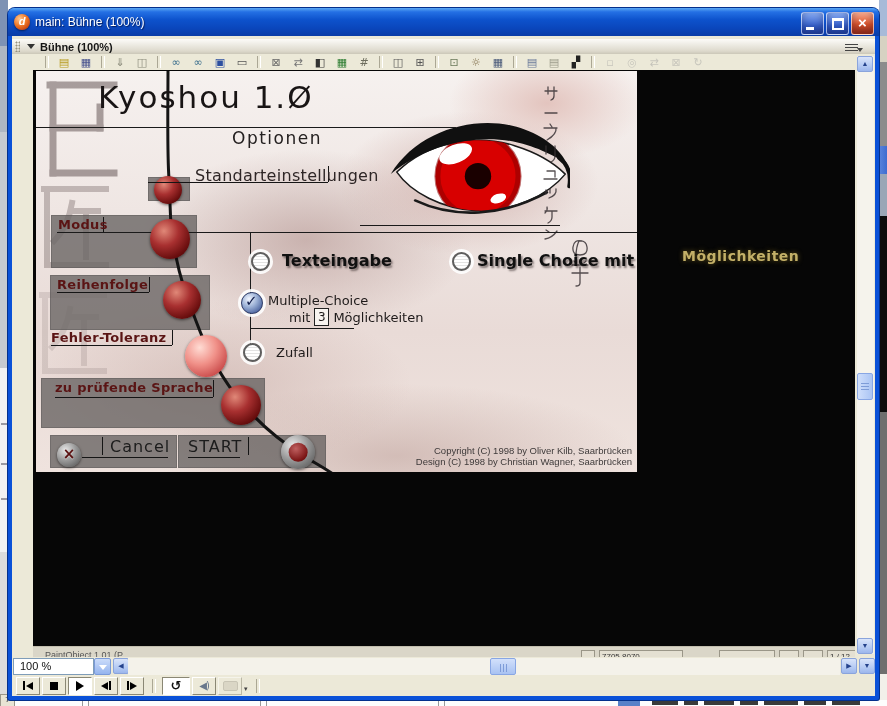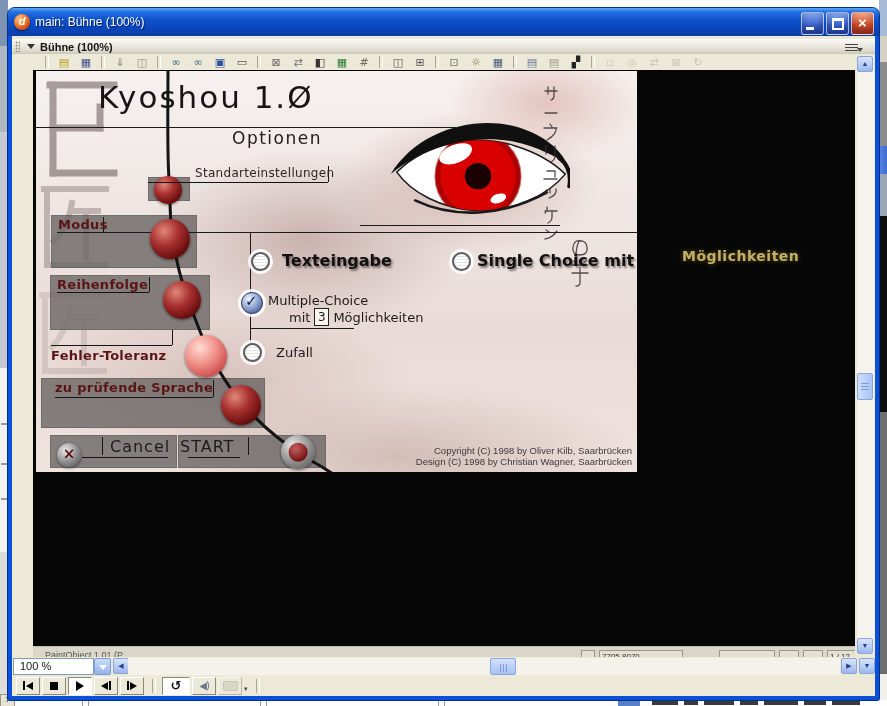--- a/index.html
+++ b/index.html
@@ -141,21 +141,21 @@
         radial-gradient(300px 90px at 60% 96%, rgba(188,158,152,.55), rgba(188,158,152,0) 80%),
         linear-gradient(180deg,#F6F1EF 0%,#EFE6E3 35%,#E9DBD7 65%,#EFE3DE 100%);}
   .movie .line-h{position:absolute;height:1px;background:#1A1A1A;z-index:4;}
   .movie .line-v{position:absolute;width:1px;background:#1A1A1A;z-index:4;}
   .stage-title{position:absolute;left:62px;top:8px;font-size:31px;letter-spacing:2px;color:#181414;z-index:6;}
   .stage-subtitle{position:absolute;left:127px;top:37px;font-size:17px;letter-spacing:1px;color:#242020;z-index:6;}
   .stage-section{position:absolute;left:196px;top:57px;font-size:17px;letter-spacing:1.5px;color:#242020;z-index:6;}
   .gray-box{position:absolute;background:rgba(108,104,102,.82);
       box-shadow:inset 0 0 0 1px rgba(60,60,60,.25);z-index:2;}
   .m-label{position:absolute;z-index:6;color:#5A1414;font-size:13px;font-weight:600;letter-spacing:.3px;white-space:nowrap;}
-  .m-label.dark{color:#2E2626;font-weight:400;font-size:12px;}
+  .m-label.dark{color:#2E2626;font-weight:400;font-size:16px;}
   .m-label.big{color:#1C1C1C;font-size:16px;font-weight:400;letter-spacing:1px;}
   .underline{position:absolute;height:1px;background:#151515;z-index:5;}
   .tick{position:absolute;width:1px;background:#151515;z-index:5;}
   .sphere{position:absolute;border-radius:50%;z-index:5;
       background:radial-gradient(circle at 35% 30%,#E08878 0%,#A83030 38%,#6B0F0F 72%,#2E0404 100%);
       box-shadow:0 1px 3px rgba(0,0,0,.55);}
   .sphere.pink{background:radial-gradient(circle at 35% 30%,#FFDCD4 0%,#F09088 42%,#C84848 80%,#8A2020 100%);}
   .sphere.steel{background:radial-gradient(circle at 35% 30%,#E8E8E8 0%,#9A9A9A 45%,#4A4A4A 100%);}
   .sphere .core{position:absolute;left:50%;top:50%;transform:translate(-50%,-50%);
       width:55%;height:55%;border-radius:50%;
@@ -396,33 +396,33 @@
             <div class="underline" style="left:112px;top:111px;width:180px;"></div>
             <div class="tick" style="left:292px;top:95px;height:16px;"></div>
 
             <span class="m-label" style="left:22px;top:146px;">Modus</span>
             <div class="tick" style="left:67px;top:146px;height:15px;"></div>
 
             <span class="m-label" style="left:21px;top:206px;">Reihenfolge</span>
             <div class="underline" style="left:21px;top:221px;width:92px;"></div>
             <div class="tick" style="left:113px;top:206px;height:15px;"></div>
 
-            <span class="m-label" style="left:15px;top:277px;">Fehler-Toleranz</span>
+            <span class="m-label" style="left:15px;top:259px;">Fehler-Toleranz</span>
             <div class="underline" style="left:15px;top:274px;width:121px;"></div>
             <div class="tick" style="left:136px;top:259px;height:15px;"></div>
 
             <span class="m-label" style="left:19px;top:309px;">zu prüfende Sprache</span>
             <div class="underline" style="left:19px;top:326px;width:158px;"></div>
             <div class="tick" style="left:177px;top:309px;height:17px;"></div>
 
             <div class="tick" style="left:66px;top:366px;height:18px;"></div>
             <span class="m-label big" style="left:74px;top:366px;">Cancel</span>
             <div class="underline" style="left:46px;top:386px;width:86px;"></div>
 
-            <span class="m-label big" style="left:144px;top:366px;">START</span>
+            <span class="m-label big" style="left:152px;top:366px;">START</span>
             <div class="tick" style="left:212px;top:366px;height:18px;"></div>
             <div class="underline" style="left:152px;top:386px;width:52px;"></div>
 
             <span class="radio-circle" style="left:215px;top:181px;"></span>
             <span class="radio-label-big" style="left:246px;top:180px;">Texteingabe</span>
 
             <span class="radio-circle" style="left:416px;top:181px;"></span>
             <span class="radio-label-big" style="left:441px;top:180px;">Single Choice mit</span>
 
             <span class="radio-circle checked" style="left:205px;top:221px;"></span>

